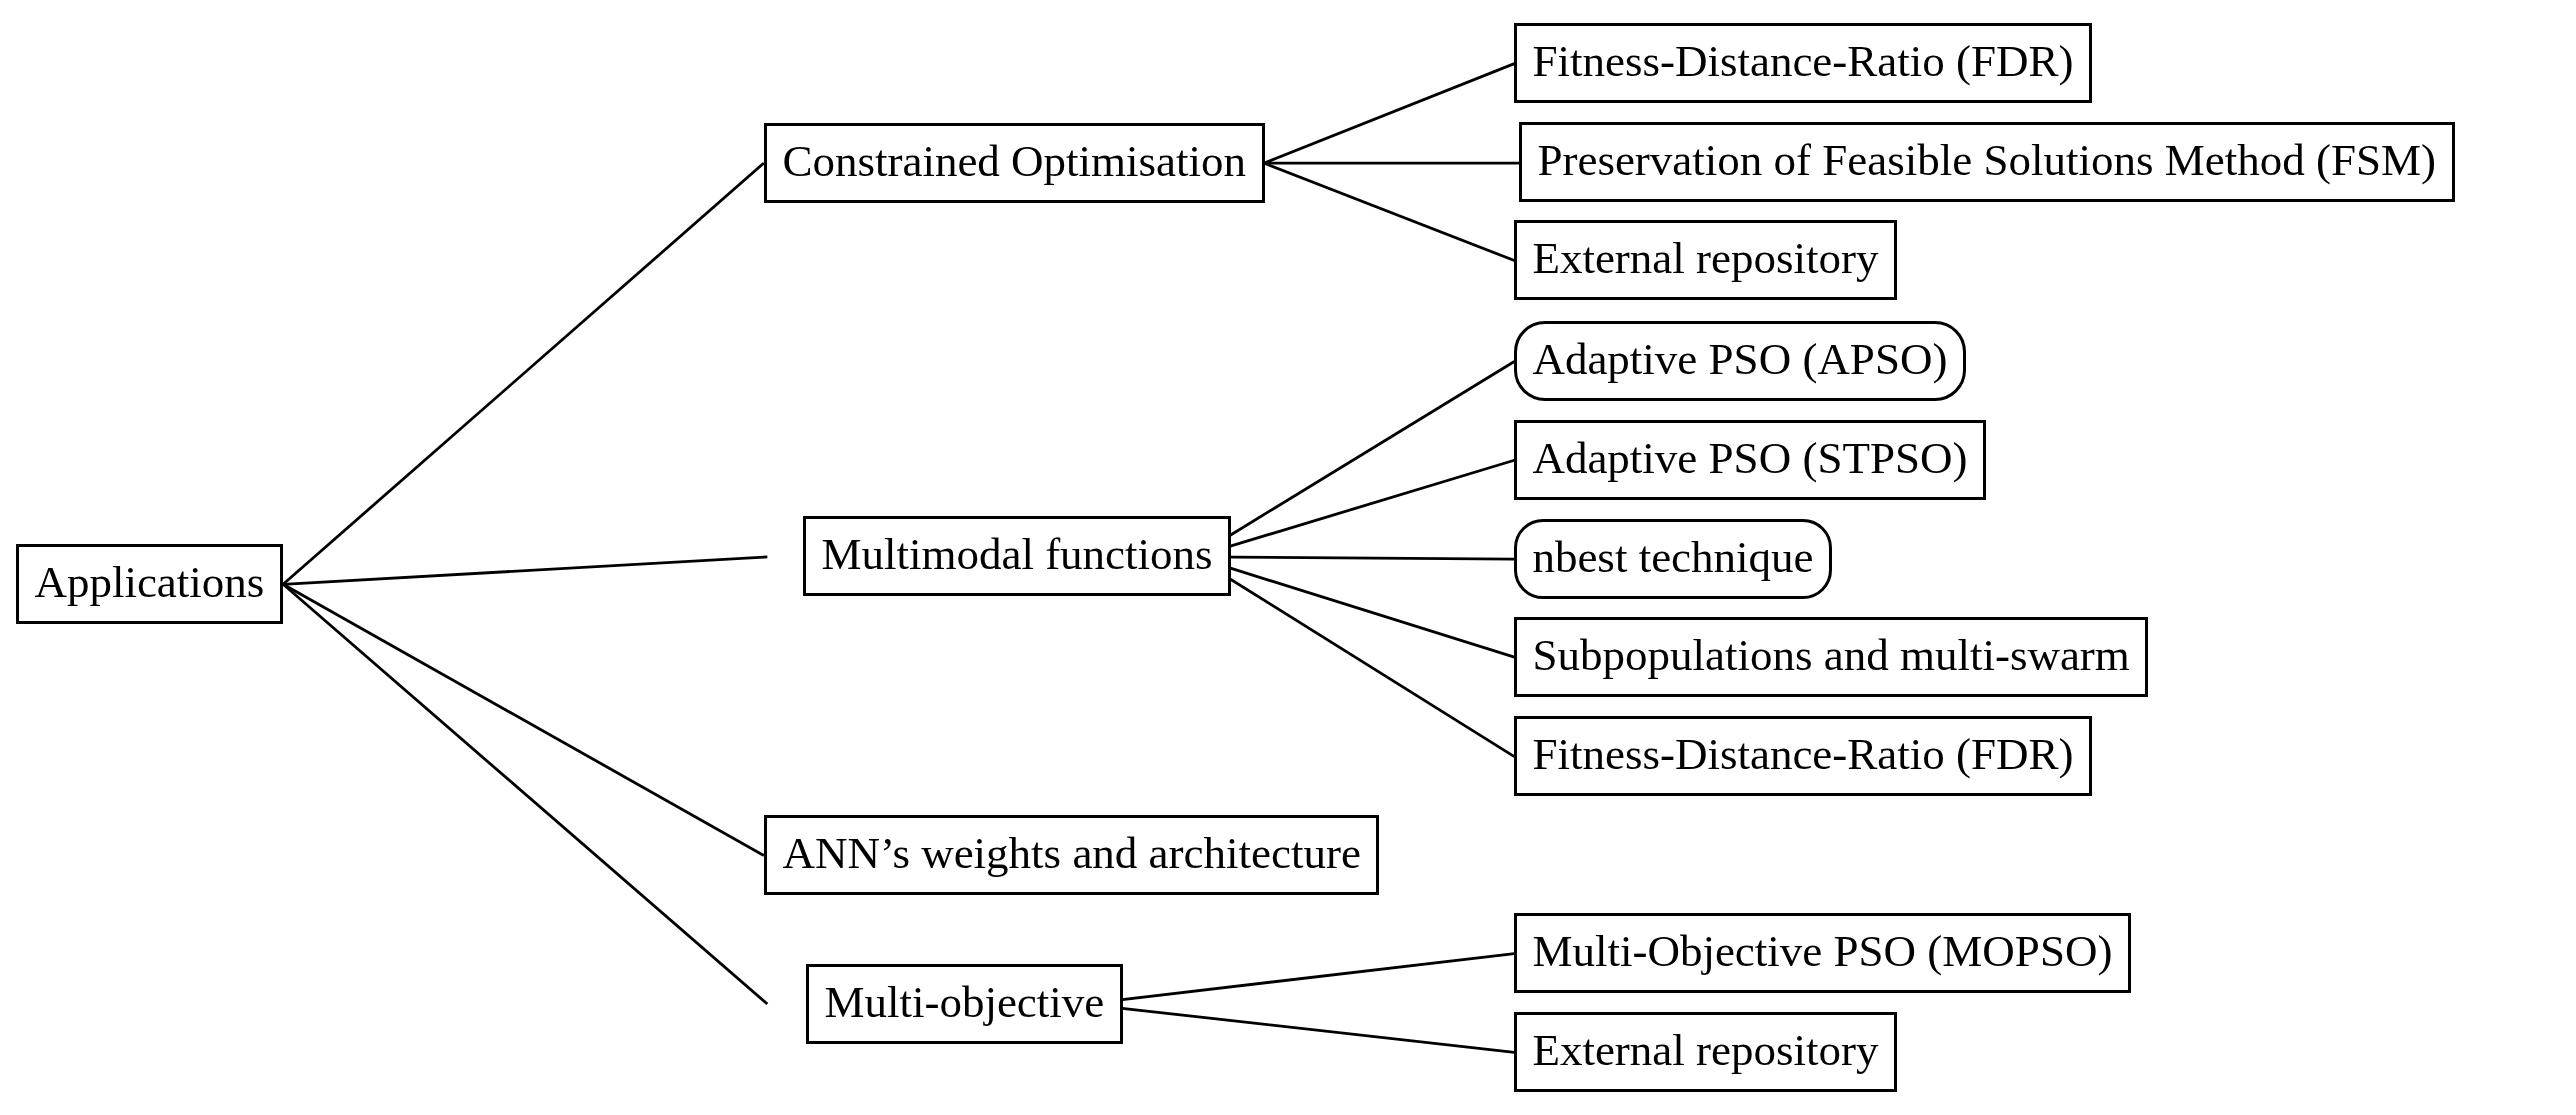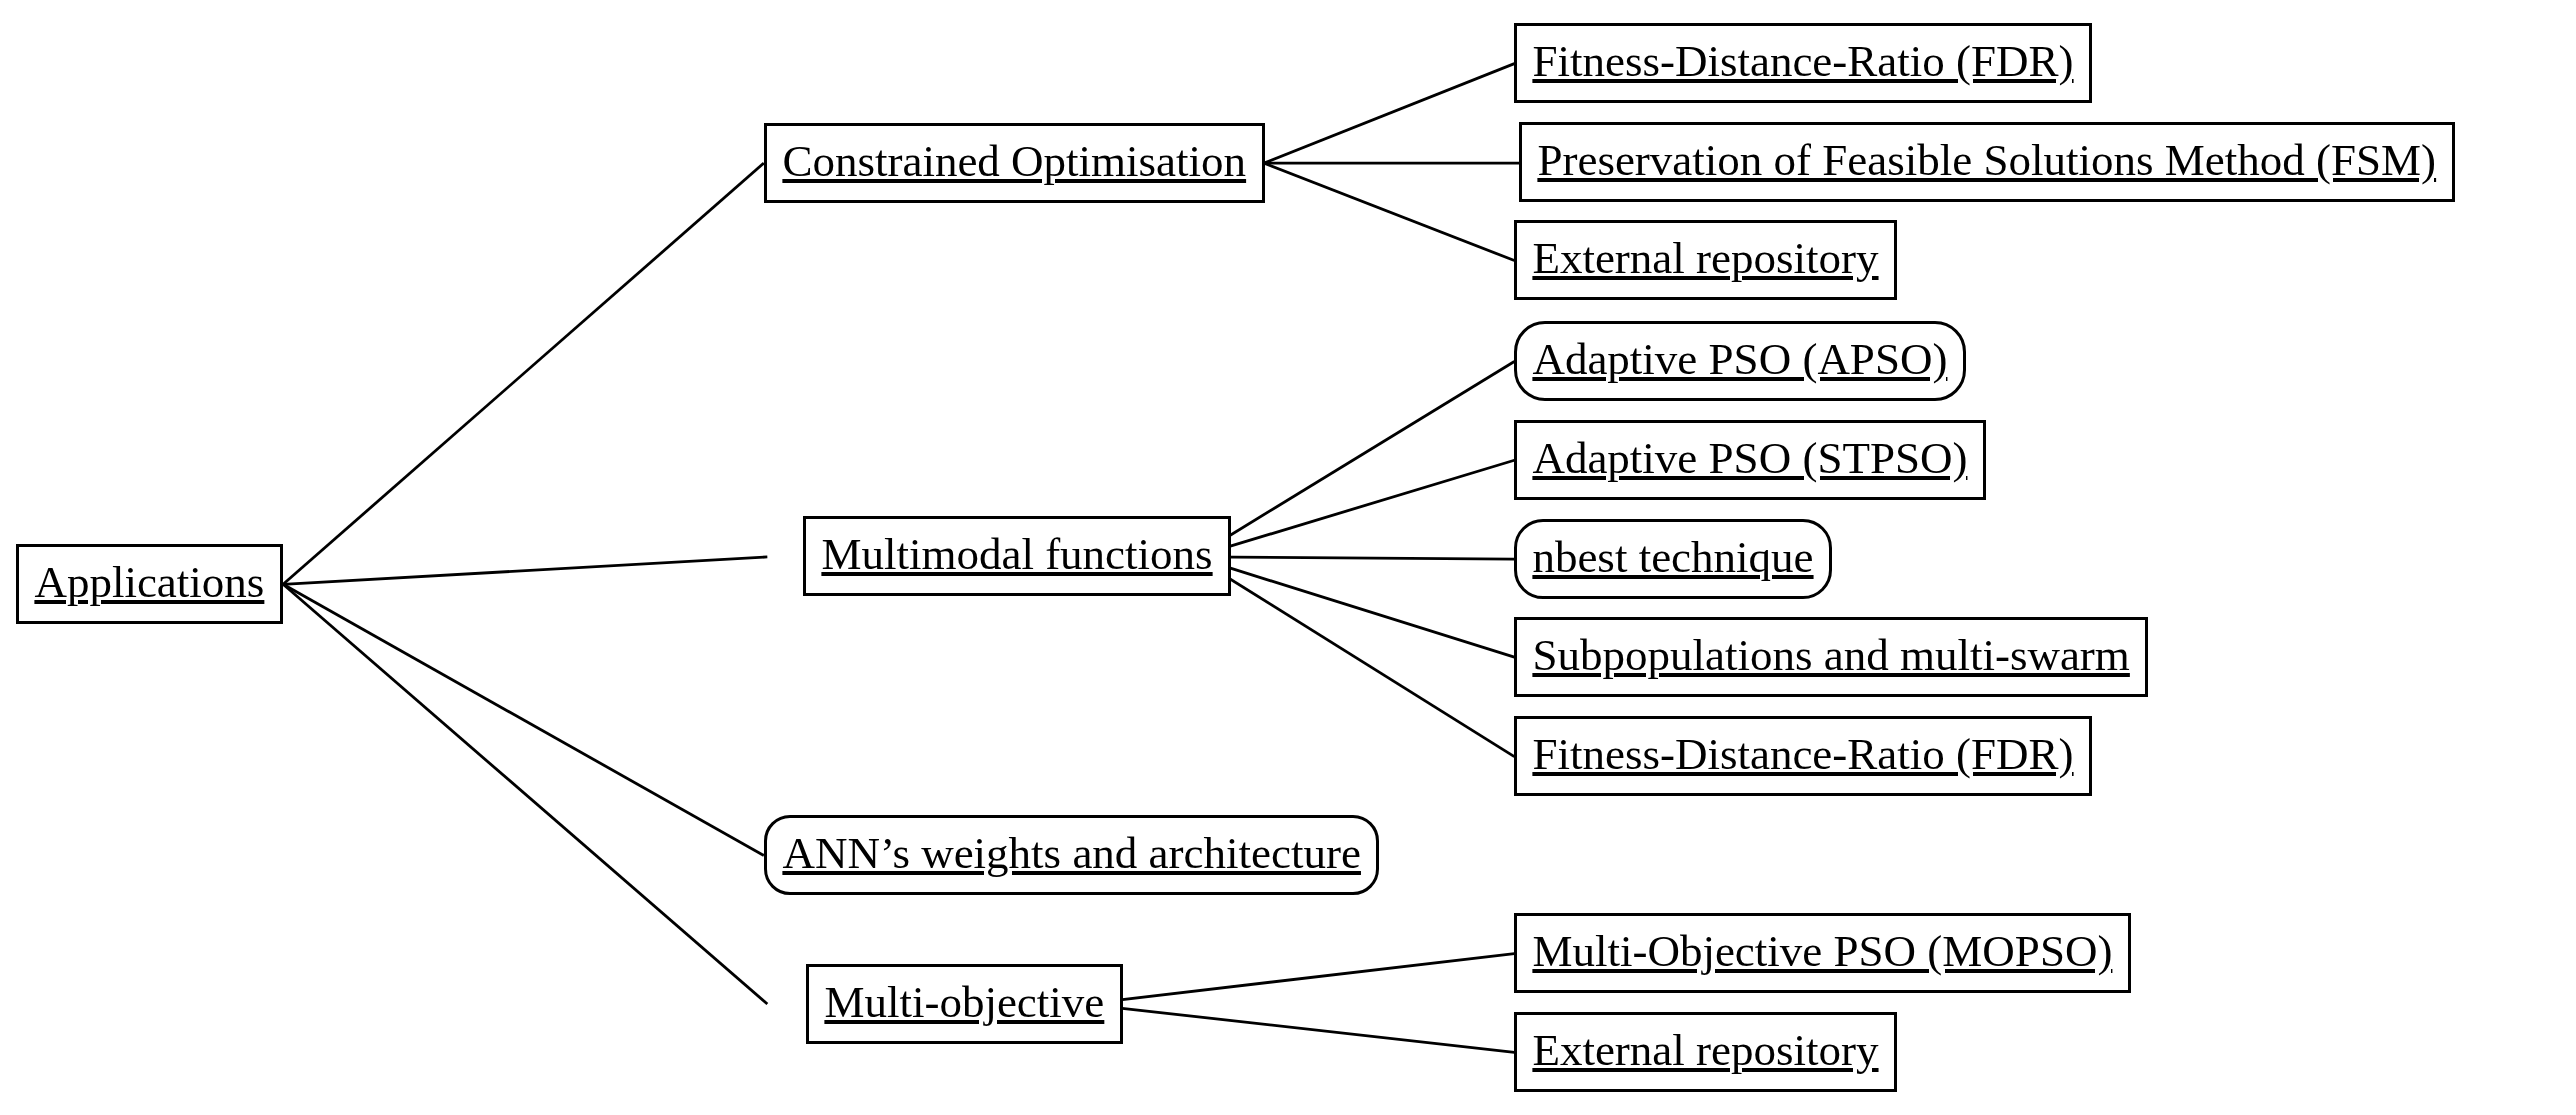--- a/index.html
+++ b/index.html
@@ -35,21 +35,20 @@
     border: 3.5px solid #000000;
     background: #ffffff;
     color: #000000;
     font-size: 45px;
     line-height: 1.3;
     padding: 6.3px 15.4px 9px 15.4px;
     white-space: nowrap;
   }
   .node span {
     display: inline-block;
-    text-decoration: underline;
   }
 </style>
 </head>
 <body>
 
 <div id="canvas">
   <svg id="edges" xmlns="http://www.w3.org/2000/svg" viewBox="0 0 3676 1592" width="2576" height="1116">
       <line x1="404" y1="833.5" x2="1090" y2="232.5" stroke="#000000" stroke-width="4"></line>
       <line x1="404" y1="833.5" x2="1095" y2="794.5" stroke="#000000" stroke-width="4"></line>
       <line x1="404" y1="833.5" x2="1090" y2="1220.5" stroke="#000000" stroke-width="4"></line>
@@ -62,21 +61,21 @@
       <line x1="1705" y1="794.5" x2="2161" y2="797.5" stroke="#000000" stroke-width="4"></line>
       <line x1="1705" y1="794.5" x2="2161" y2="937.5" stroke="#000000" stroke-width="4"></line>
       <line x1="1705" y1="794.5" x2="2161" y2="1079.5" stroke="#000000" stroke-width="4"></line>
       <line x1="1547" y1="1432.5" x2="2161" y2="1360.5" stroke="#000000" stroke-width="4"></line>
       <line x1="1547" y1="1432.5" x2="2161" y2="1501.5" stroke="#000000" stroke-width="4"></line>
     </svg>
   <div id="nodes">
       <div class="node" id="node-constrained-optimisation" style="left: 764px; top: 123px;"><span>Constrained Optimisation</span></div>
       <div class="node" id="node-applications" style="left: 16px; top: 544px;"><span>Applications</span></div>
       <div class="node" id="node-multimodal-functions" style="left: 767px; top: 516px; margin-left: 36px;"><span>Multimodal functions</span></div>
-      <div class="node" id="node-ann-weights" style="left: 764px; top: 815px; border-radius: 26px;"><span>ANN’s weights and architecture</span></div>
+      <div class="node" id="node-ann-weights" style="left: 764px; top: 815px;"><span>ANN’s weights and architecture</span></div>
       <div class="node" id="node-multi-objective" style="left: 806px; top: 964px;"><span>Multi-objective</span></div>
       <div class="node" id="node-fdr-1" style="left: 1514px; top: 23px;"><span>Fitness-Distance-Ratio (FDR)</span></div>
       <div class="node" id="node-fsm" style="left: 1519px; top: 122px;"><span>Preservation of Feasible Solutions Method (FSM)</span></div>
       <div class="node" id="node-external-repository-1" style="left: 1514px; top: 220px;"><span>External repository</span></div>
       <div class="node" id="node-apso" style="left: 1514px; top: 321px; border-radius: 31px;"><span>Adaptive PSO (APSO)</span></div>
       <div class="node" id="node-stpso" style="left: 1514px; top: 420px;"><span>Adaptive PSO (STPSO)</span></div>
       <div class="node" id="node-nbest" style="left: 1514px; top: 519px; border-radius: 29px;"><span>nbest technique</span></div>
       <div class="node" id="node-subpopulations" style="left: 1514px; top: 617px;"><span>Subpopulations and multi-swarm</span></div>
       <div class="node" id="node-fdr-2" style="left: 1514px; top: 716px;"><span>Fitness-Distance-Ratio (FDR)</span></div>
       <div class="node" id="node-mopso" style="left: 1514px; top: 913px;"><span>Multi-Objective PSO (MOPSO)</span></div>

